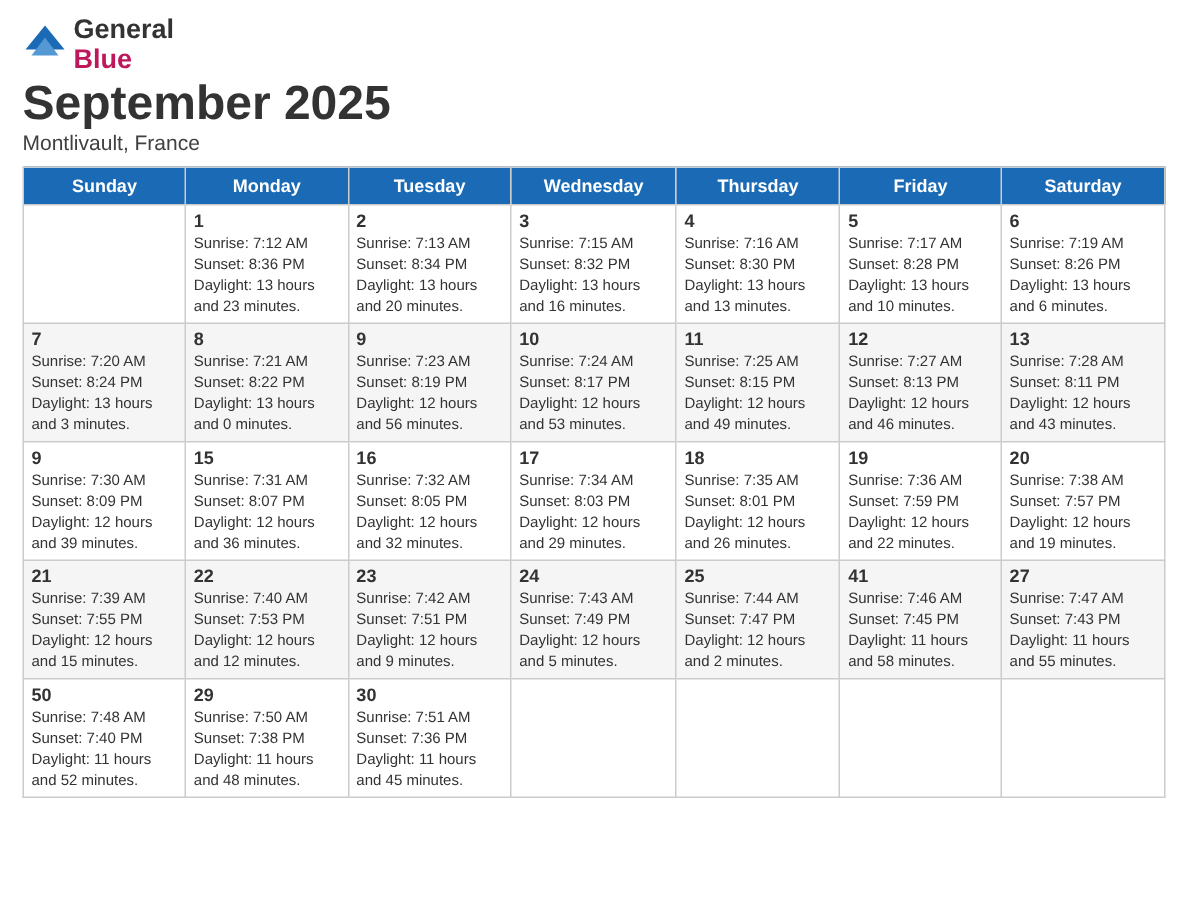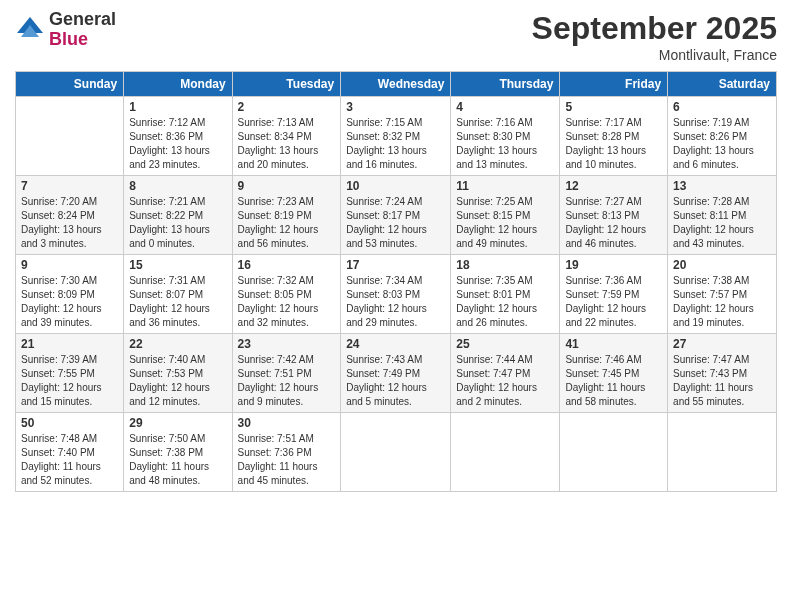--- a/index.html
+++ b/index.html
@@ -13,20 +13,21 @@
     .page {
       width: 792px;
       height: 612px;
       padding: 10px 15px;
     }
     .header {
       display: flex;
       justify-content: space-between;
       align-items: flex-start;
       margin-bottom: 8px;
+      flex-direction: column;
     }
     .logo {
       display: flex;
       align-items: center;
     }
     .logo-text {
       display: flex;
       flex-direction: column;
       line-height: 1.1;
     }
@@ -39,40 +40,40 @@
       font-size: 18px;
       font-weight: bold;
       color: #be185d;
     }
     .logo-icon {
       width: 30px;
       height: 30px;
       margin-right: 4px;
     }
     .title-area {
-      text-align: right;
+      text-align: left;
     }
     .month-title {
       font-size: 32px;
       font-weight: bold;
       color: #333;
     }
     .subtitle {
       font-size: 14px;
       color: #404040;
     }
     .calendar {
       width: 100%;
       border-collapse: collapse;
       font-size: 10px;
     }
     .calendar thead tr th {
       background-color: #1a6ab5;
       color: #fff;
-      text-align: right;
+      text-align: center;
       padding: 5px 6px;
       font-size: 12px;
       font-weight: bold;
       border: 1px solid #ccc;
     }
     .calendar tbody tr td {
       vertical-align: top;
       border: 1px solid #ccc;
       padding: 3px 5px;
       width: 113px;

